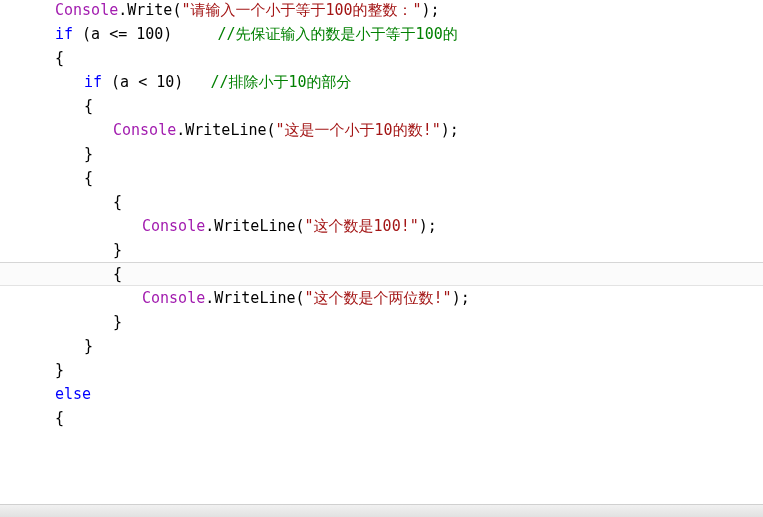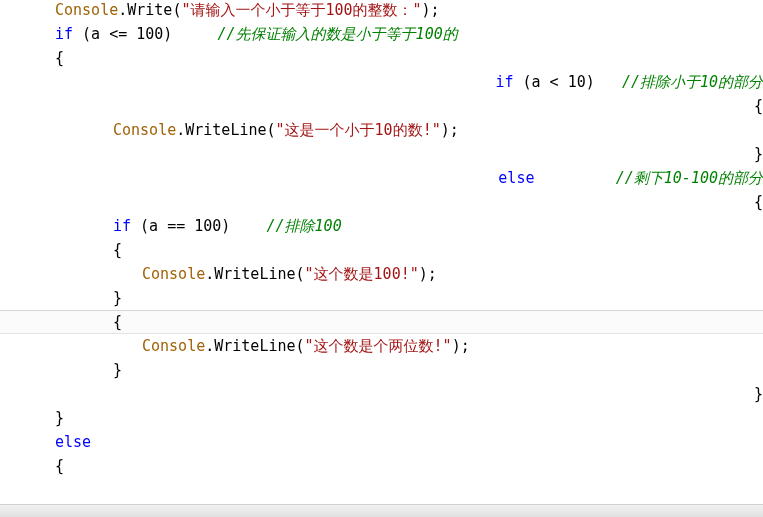--- a/index.html
+++ b/index.html
@@ -47,23 +47,23 @@
   
   .code-line.current {
     background: #fbfbfb;
     border-top: 1px solid #d6d6d6;
     border-bottom: 1px solid #e3e3e3;
     height: 24px;
     line-height: 22px;
   }
 
   .tok-kw      { color: #0000ff; }
-  .tok-type    { color: #a16207; }
+  .tok-type    { color: #a21caf; }
   .tok-str     { color: #a31515; }
-  .tok-cmt     { color: #008000; font-style: italic; }
+  .tok-cmt     { color: #008000; }
   .tok-plain   { color: #000000; }
 
   
   .caret {
     display: inline-block;
     width: 1px;
     height: 16px;
     background: #000000;
     vertical-align: -3px;
     margin-left: -1px;
@@ -84,39 +84,37 @@
     position: absolute;
     left: 0;
     top: 2px;
     height: 9px;
     width: 0px;
     background: #c8c8c8;
     border-radius: 1px;
   }
 
   .ind1 { padding-left: 55px;  }
-  .ind2 { padding-left: 84px; text-align: right;  }
+  .ind2 { padding-left: 84px;  }
   .ind3 { padding-left: 113px; }
   .ind4 { padding-left: 142px; }
 </style>
 </head>
 <body>
 
 <div id="editor">
   <div id="code-surface" style="top: -2px;">
       <div class="code-line ind1"><span class="tok-type">Console</span><span class="tok-plain">.</span><span class="tok-plain">Write</span><span class="tok-plain">(</span><span class="tok-str">"请输入一个小于等于100的整数："</span><span class="tok-plain">);</span></div>
       <div class="code-line ind1"><span class="tok-kw">if</span><span class="tok-plain"> (a &lt;= 100)     </span><span class="tok-cmt">//先保证输入的数是小于等于100的</span></div>
       <div class="code-line ind1"><span class="tok-plain">{</span></div>
       <div class="code-line ind2"><span class="tok-kw">if</span><span class="tok-plain"> (a &lt; 10)   </span><span class="tok-cmt">//排除小于10的部分</span></div>
       <div class="code-line ind2"><span class="tok-plain">{</span></div>
       <div class="code-line ind3"><span class="tok-type">Console</span><span class="tok-plain">.</span><span class="tok-plain">WriteLine</span><span class="tok-plain">(</span><span class="tok-str">"这是一个小于10的数!"</span><span class="tok-plain">);</span></div>
       <div class="code-line ind2"><span class="tok-plain">}</span></div>
-      <div class="code-line ind2"><span class="tok-kw">else</span><span class="tok-plain">         </span><span class="tok-cmt">//剩下10-100的部分</span></div>
       <div class="code-line ind2"><span class="tok-plain">{</span></div>
-      <div class="code-line ind3"><span class="tok-kw">if</span><span class="tok-plain"> (a == 100)    </span><span class="tok-cmt">//排除100</span></div>
       <div class="code-line ind3"><span class="tok-plain">{</span></div>
       <div class="code-line ind4"><span class="tok-type">Console</span><span class="tok-plain">.</span><span class="tok-plain">WriteLine</span><span class="tok-plain">(</span><span class="tok-str">"这个数是100!"</span><span class="tok-plain">);</span></div>
       <div class="code-line ind3"><span class="tok-plain">}</span></div>
       <div class="code-line ind3 current"><span class="tok-plain">{</span></div>
       <div class="code-line ind4"><span class="tok-type">Console</span><span class="tok-plain">.</span><span class="tok-plain">WriteLine</span><span class="tok-plain">(</span><span class="tok-str">"这个数是个两位数!"</span><span class="tok-plain">);</span></div>
       <div class="code-line ind3"><span class="tok-plain">}</span></div>
       <div class="code-line ind2"><span class="tok-plain">}</span></div>
       <div class="code-line ind1"><span class="tok-plain">}</span></div>
       <div class="code-line ind1"><span class="tok-kw">else</span></div>
       <div class="code-line ind1"><span class="tok-plain">{</span></div>

